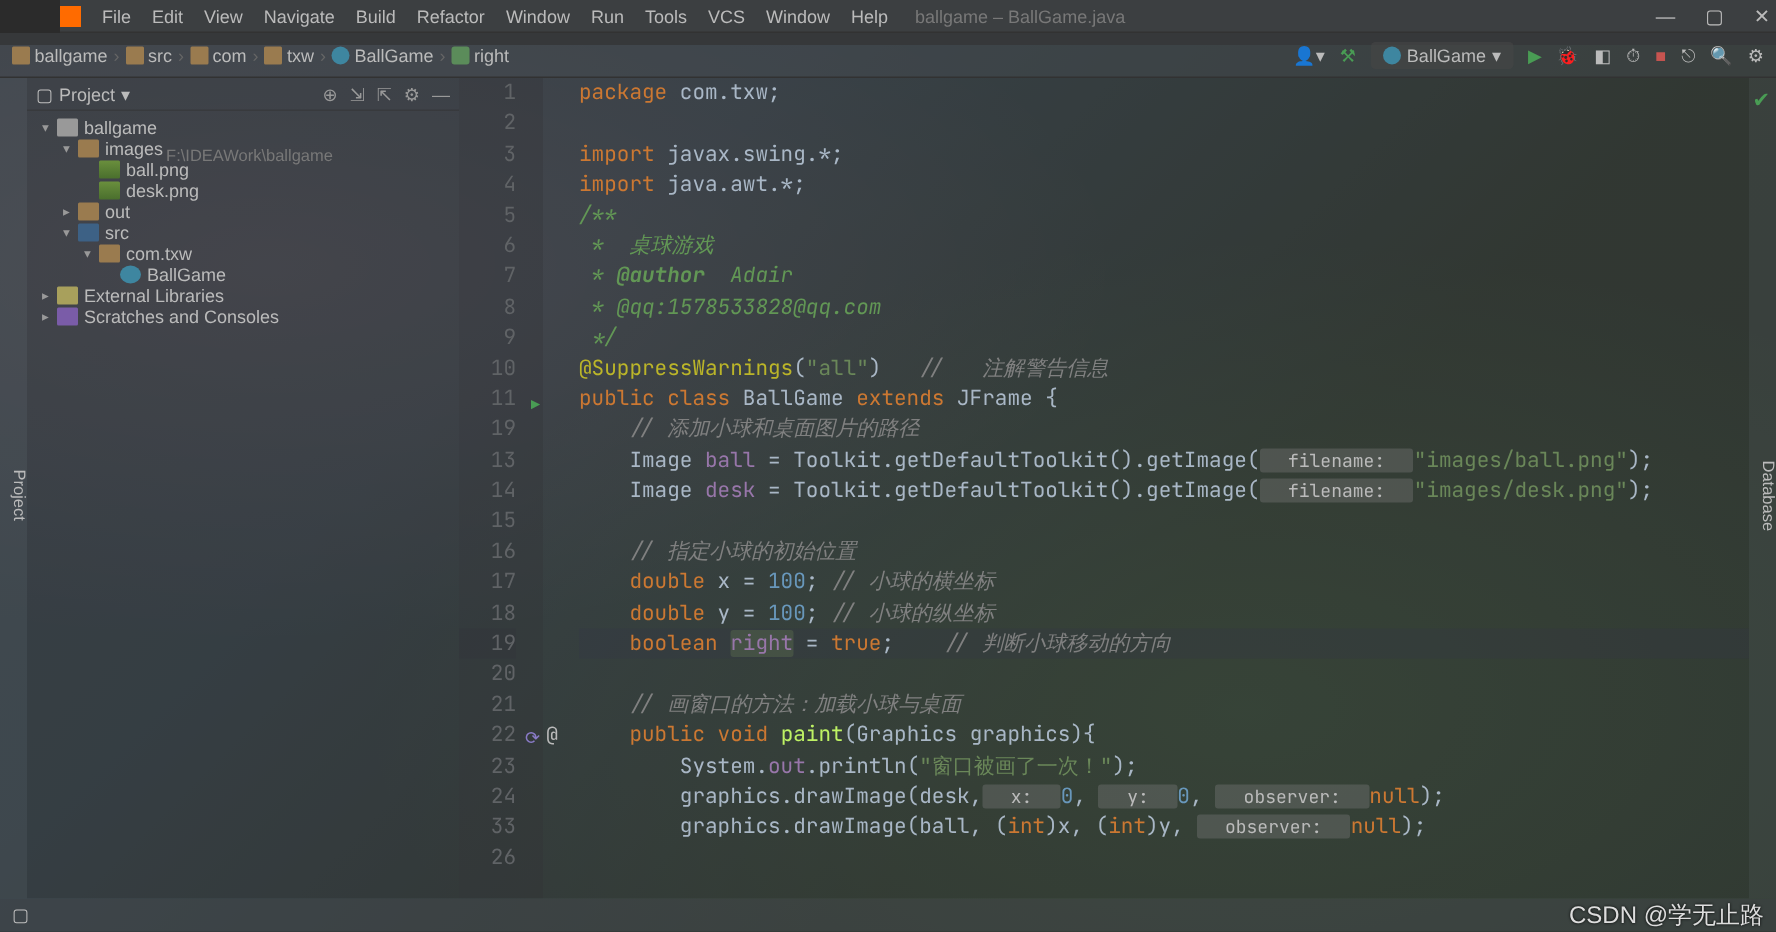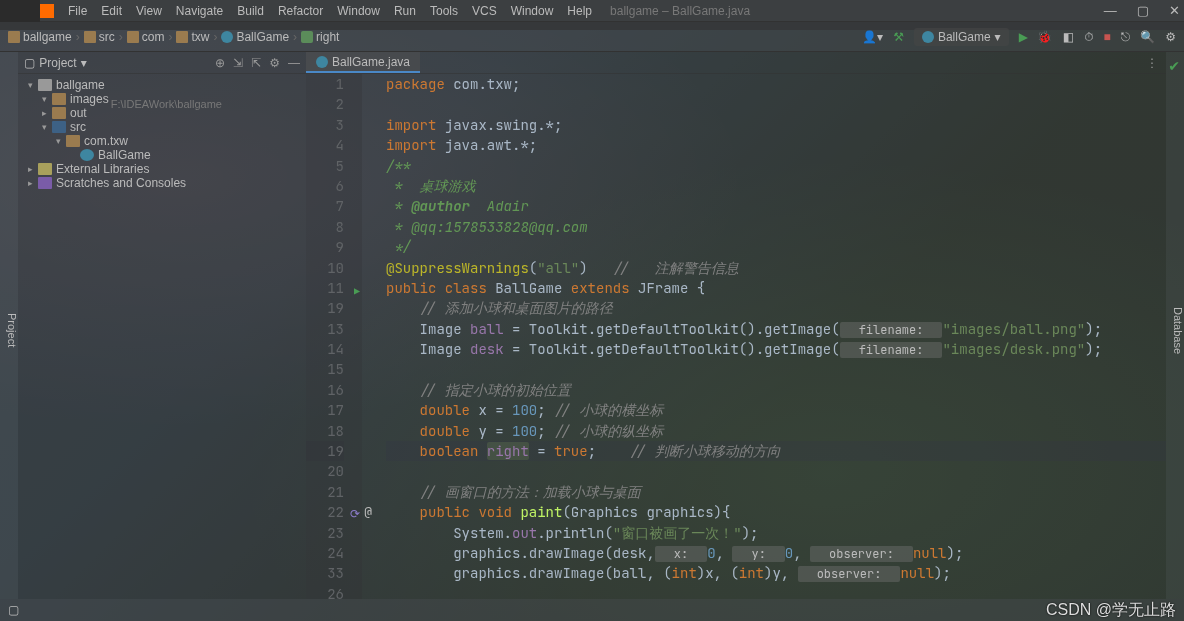--- a/index.html
+++ b/index.html
@@ -248,20 +248,32 @@
           <span>ballgame</span>
           <span class="hint">F:\IDEAWork\ballgame</span>
         </div>
         <div class="node">
           <span class="indent" style="width:24px"></span>
           <span class="arrow">▾</span>
           <span class="ticon ti-folder"></span>
           <span>images</span>
         </div>
         <div class="node">
+          <span class="indent" style="width:38px"></span>
+          <span class="arrow"></span>
+          <span class="ticon ti-png"></span>
+          <span>ball.png</span>
+        </div>
+        <div class="node">
+          <span class="indent" style="width:38px"></span>
+          <span class="arrow"></span>
+          <span class="ticon ti-png"></span>
+          <span>desk.png</span>
+        </div>
+        <div class="node">
           <span class="indent" style="width:24px"></span>
           <span class="arrow">▸</span>
           <span class="ticon ti-folder"></span>
           <span>out</span>
         </div>
         <div class="node">
           <span class="indent" style="width:24px"></span>
           <span class="arrow">▾</span>
           <span class="ticon ti-folder-src"></span>
           <span>src</span>
@@ -287,29 +299,20 @@
         <div class="node">
           <span class="indent" style="width:10px"></span>
           <span class="arrow">▸</span>
           <span class="ticon ti-scratch"></span>
           <span>Scratches and Consoles</span>
         </div>
       </div>
   </div>
 
   <div class="editor-area">
-    <div class="editor-tabs">
-      <div class="editor-tab">
-        <span class="ticon ti-class"></span>
-        <span>BallGame.java</span>
-      </div>
-      <div class="editor-tools">
-        <span>⋮</span>
-      </div>
-    </div>
     <div class="code-area">
       <div class="gutter" id="gutter">
           <div class="ln">1</div>
           <div class="ln">2</div>
           <div class="ln">3</div>
           <div class="ln">4</div>
           <div class="ln">5</div>
           <div class="ln">6</div>
           <div class="ln">7</div>
           <div class="ln">8</div>

